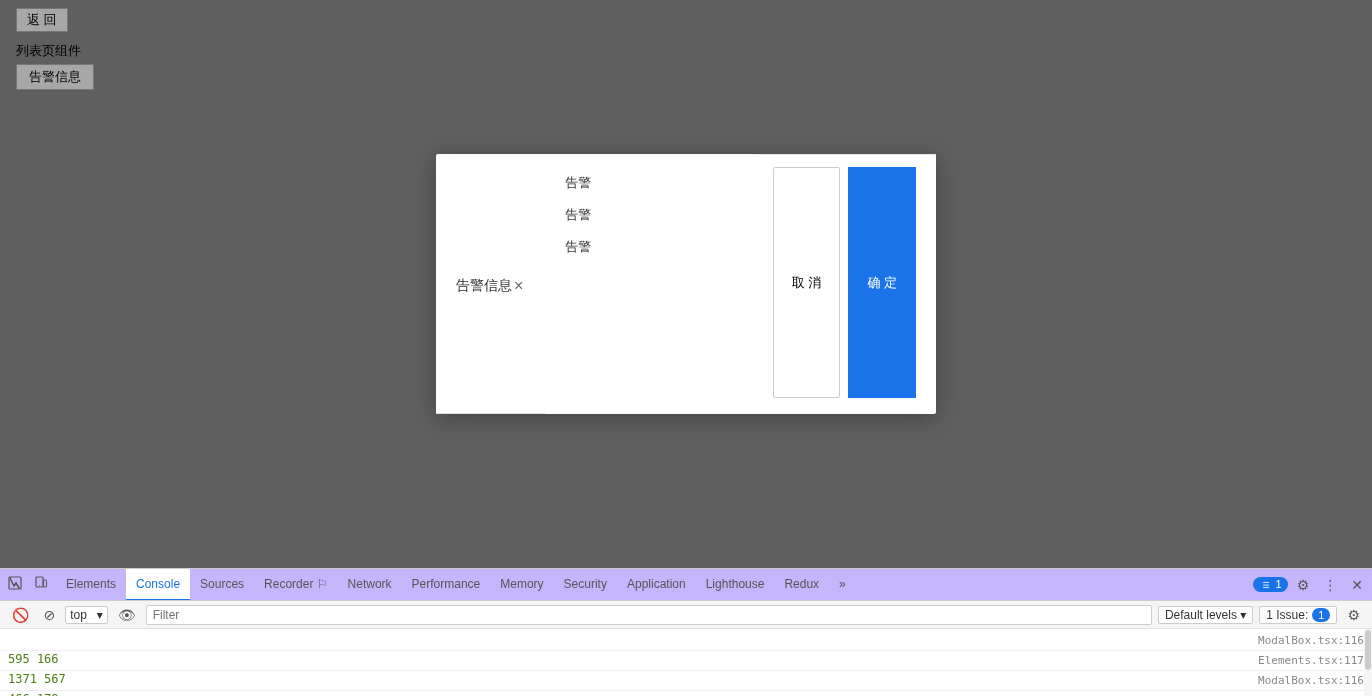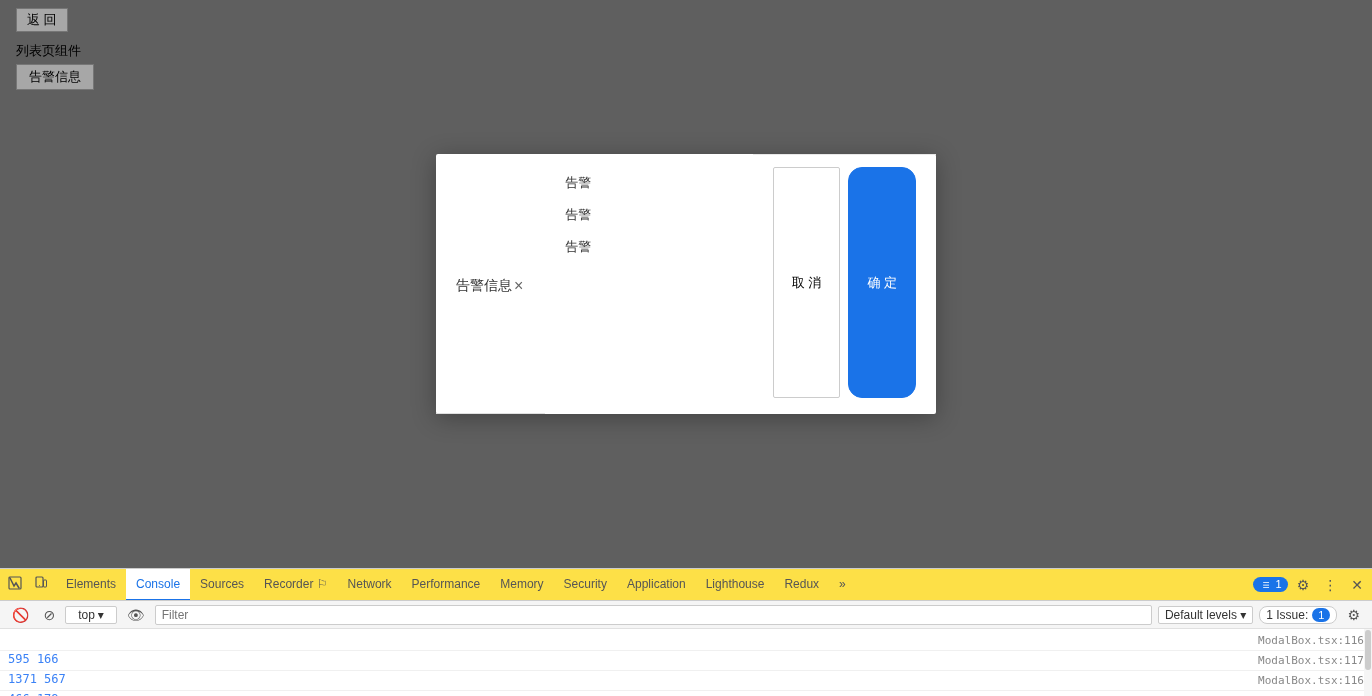--- a/index.html
+++ b/index.html
@@ -122,38 +122,38 @@
       border-radius: 2px;
     }
 
     .btn-confirm {
       background: #1a73e8;
       border: 1px solid #1a73e8;
       color: #fff;
       padding: 5px 18px;
       font-size: 13px;
       cursor: pointer;
-      border-radius: 14px;
+      border-radius: 0;
     }
 
     
     .devtools {
       position: absolute;
       bottom: 0; left: 0; right: 0;
       height: 128px;
       background: #f5f5f5;
       border-top: 1px solid #ccc;
       display: flex;
       flex-direction: column;
     }
 
     .devtools-tabs {
       display: flex;
       align-items: center;
-      background: #fde047;
+      background: #c4b5fd;
       border-bottom: 1px solid #ccc;
       height: 32px;
       padding: 0 4px;
       overflow: hidden;
     }
 
     .devtools-actions {
       display: flex;
       align-items: center;
       gap: 4px;
@@ -231,24 +231,24 @@
       font-size: 14px;
       color: #555;
       padding: 2px 4px;
     }
 
     .context-select-wrap {
       display: flex;
       background: #fff;
       border: 1px solid #ccc;
       border-radius: 2px;
-      padding: 1px 12px;
+      padding: 1px 4px;
       font-size: 12px;
       color: #333;
-      gap: 3px;
+      gap: 10px;
       cursor: pointer;
     }
 
     .eye-btn {
       background: none;
       border: none;
       cursor: pointer;
       font-size: 14px;
       color: #555;
       padding: 2px 4px;
@@ -280,21 +280,21 @@
     }
 
     .issue-badge {
       display: flex;
       align-items: center;
       gap: 4px;
       font-size: 12px;
       color: #333;
       background: #fff;
       border: 1px solid #ccc;
-      border-radius: 8px;
+      border-radius: 2px;
       padding: 1px 6px;
       cursor: pointer;
     }
 
     .settings-btn {
       background: none;
       border: none;
       cursor: pointer;
       font-size: 14px;
       color: #555;
@@ -314,21 +314,21 @@
       display: flex;
       align-items: center;
       justify-content: space-between;
       padding: 1px 8px;
       font-size: 12px;
       font-family: monospace;
       border-bottom: 1px solid #f0f0f0;
       height: 20px;
     }
 
-    .console-row-left { color: #3b82f6; margin-top: 36px; }
+    .console-row-left { color: #4d7c0f; margin-top: 36px; }
     .console-row-right { color: #888; font-size: 11px; }
 
     .scrollbar-track {
       position: absolute;
       right: 0; top: 0; bottom: 0;
       width: 8px;
       background: #f5f5f5;
     }
     .scrollbar-thumb {
       width: 6px;
@@ -438,21 +438,21 @@
     <button class="settings-btn">⚙</button>
   </div>
 
   <div class="console-output">
     <div class="console-row">
       <span class="console-row-left">595 166</span>
       <span class="console-row-right">ModalBox.tsx:116</span>
     </div>
     <div class="console-row">
       <span class="console-row-left">1371 567</span>
-      <span class="console-row-right">ModalBox.tsx:117</span>
+      <span class="console-row-right">Elements.tsx:117</span>
     </div>
     <div class="console-row">
       <span class="console-row-left">466 178</span>
       <span class="console-row-right">ModalBox.tsx:116</span>
     </div>
     <div class="scrollbar-track">
       <div class="scrollbar-thumb"></div>
     </div>
   </div>
 </div>

